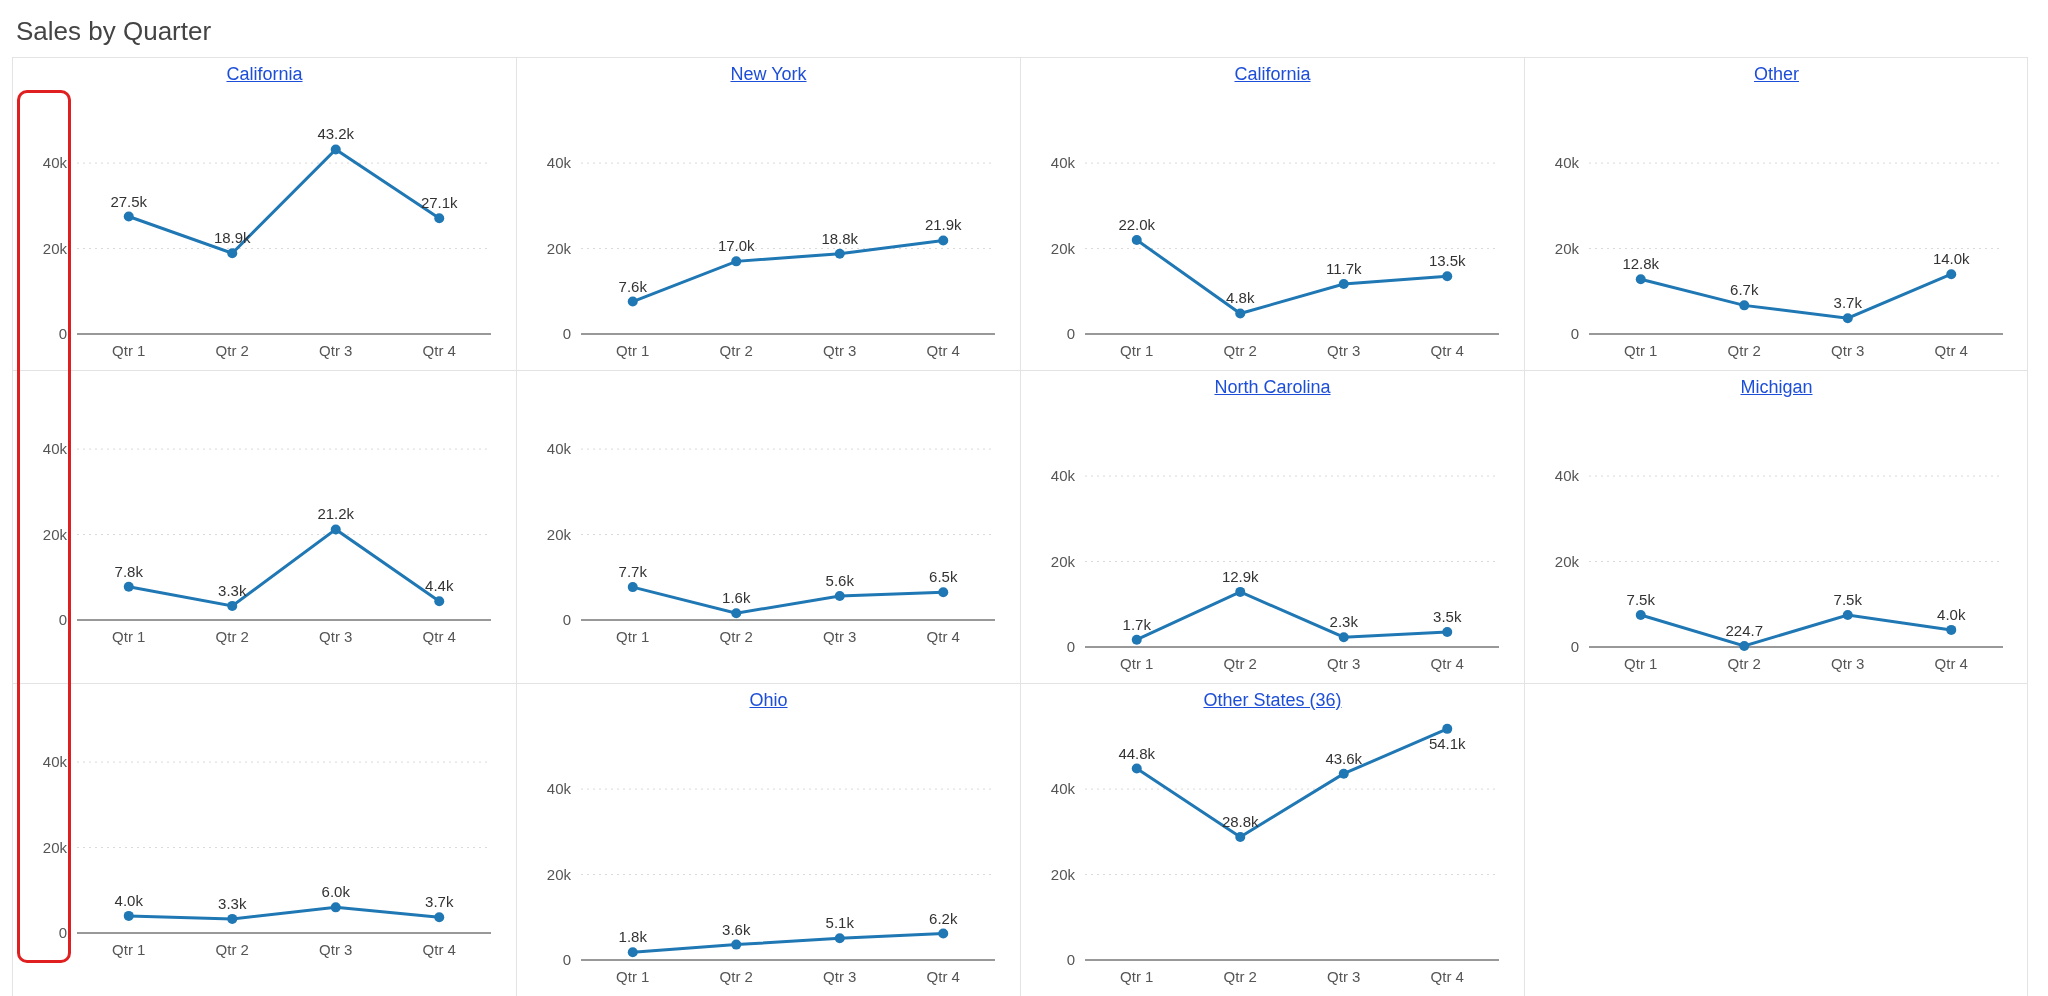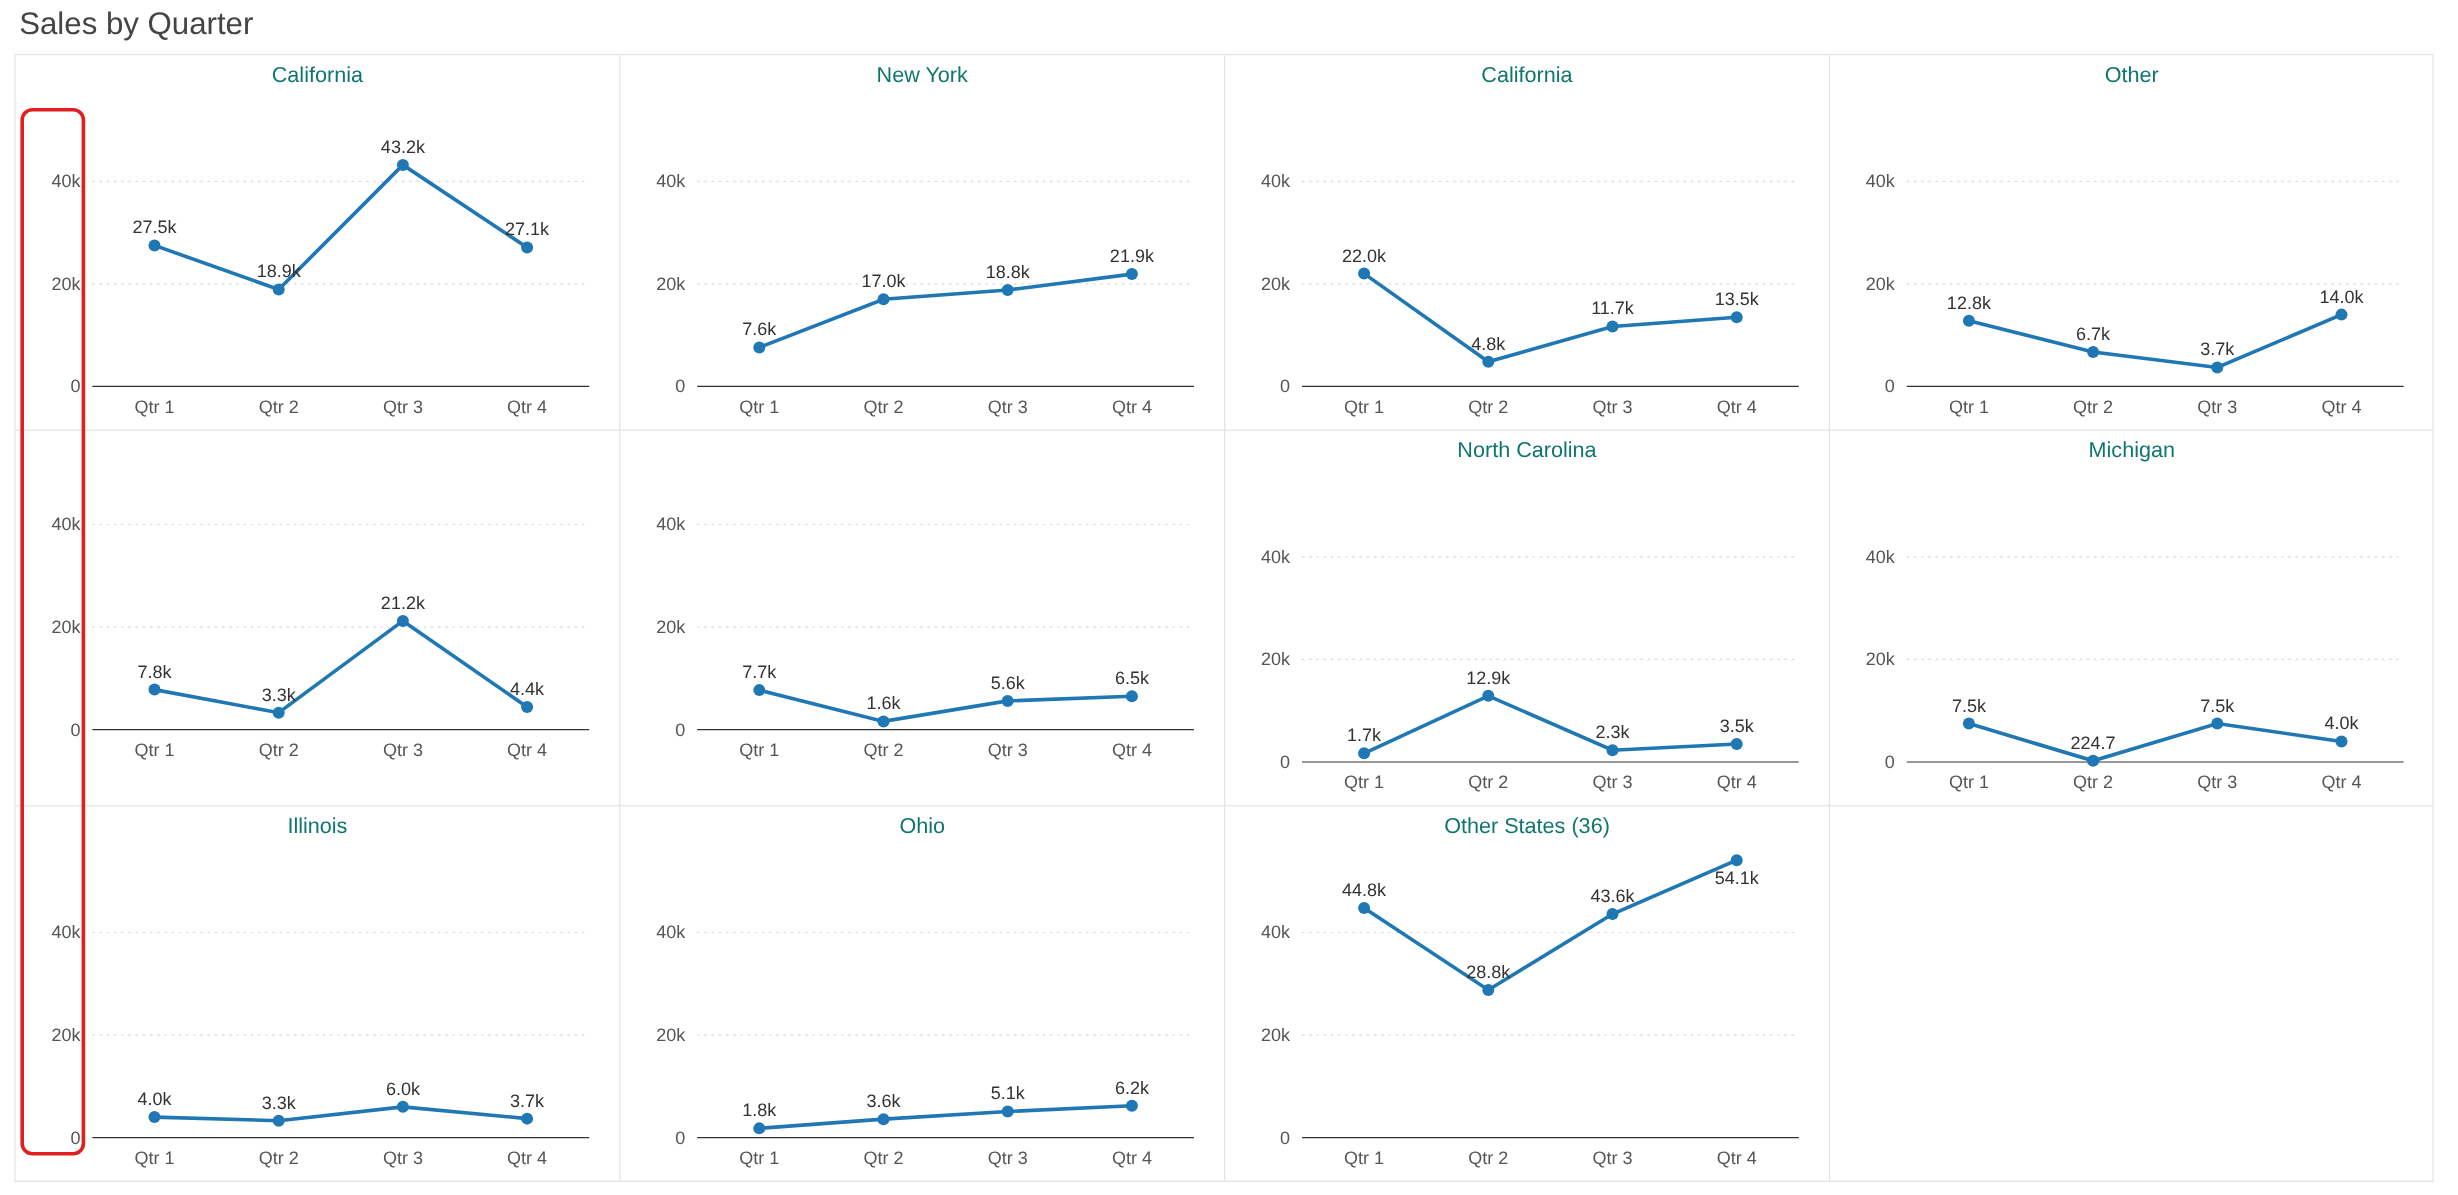--- a/index.html
+++ b/index.html
@@ -6,21 +6,21 @@
     margin: 0;
     padding: 0;
     background: #ffffff;
     font-family: "Segoe UI", Arial, sans-serif;
     color: #333;
   }
   .page {
     width: 1728px;
     height: 996px;
     box-sizing: border-box;
-    padding: 4px 12px 8px 12px;
+    padding: 16px 12px 8px 12px;
   }
   .title {
     font-size: 26px;
     font-weight: 400;
     color: #444;
     margin: 0 0 10px 4px;
   }
   .grid-wrap {
     border: 1px solid #e3e3e3;
     width: 2016px;
@@ -37,22 +37,23 @@
     border-right: 1px solid #e3e3e3;
     border-bottom: 1px solid #e3e3e3;
     box-sizing: border-box;
     position: relative;
     padding: 4px 6px 0 6px;
   }
   .cell:last-child { border-right: 1px solid #e3e3e3; }
   .cell-title {
     text-align: center;
     font-size: 18px;
-    color: #0f766e;
+    color: #1d4ed8;
     margin: 2px 0 4px 0;
+    text-decoration: underline;
   }
   .plot {
     position: relative;
     width: 490px;
     height: 275px;
   }
   
   .y-highlight {
     position: absolute;
     border: 3px solid #e02020;
@@ -276,21 +277,20 @@
               <circle class="series-pt" cx="213.25" cy="244.0399181818182" r="5"></circle>
               <text class="val-label" x="213.25" y="234.0399181818182" text-anchor="middle">224.7</text>
               <circle class="series-pt" cx="316.75" cy="212.95454545454547" r="5"></circle>
               <text class="val-label" x="316.75" y="202.95454545454547" text-anchor="middle">7.5k</text>
               <circle class="series-pt" cx="420.25" cy="227.9090909090909" r="5"></circle>
               <text class="val-label" x="420.25" y="217.9090909090909" text-anchor="middle">4.0k</text>
             </svg>
           </div>
         </div>
         <div class="cell">
-          <div class="cell-title">Illinois</div>
           <div class="plot">
             <svg width="490" height="275">
               <line class="grid-line" x1="58" x2="472" y1="159.54545454545456" y2="159.54545454545456"></line>
               <line class="grid-line" x1="58" x2="472" y1="74.0909090909091" y2="74.0909090909091"></line>
               <line class="axis-line" x1="58" x2="472" y1="245" y2="245"></line>
               <text class="tick-label" x="48" y="250" text-anchor="end">0</text>
               <text class="tick-label" x="48" y="164.54545454545456" text-anchor="end">20k</text>
               <text class="tick-label" x="48" y="79.0909090909091" text-anchor="end">40k</text>
               <text class="tick-label" x="109.75" y="267" text-anchor="middle">Qtr 1</text>
               <text class="tick-label" x="213.25" y="267" text-anchor="middle">Qtr 2</text>

